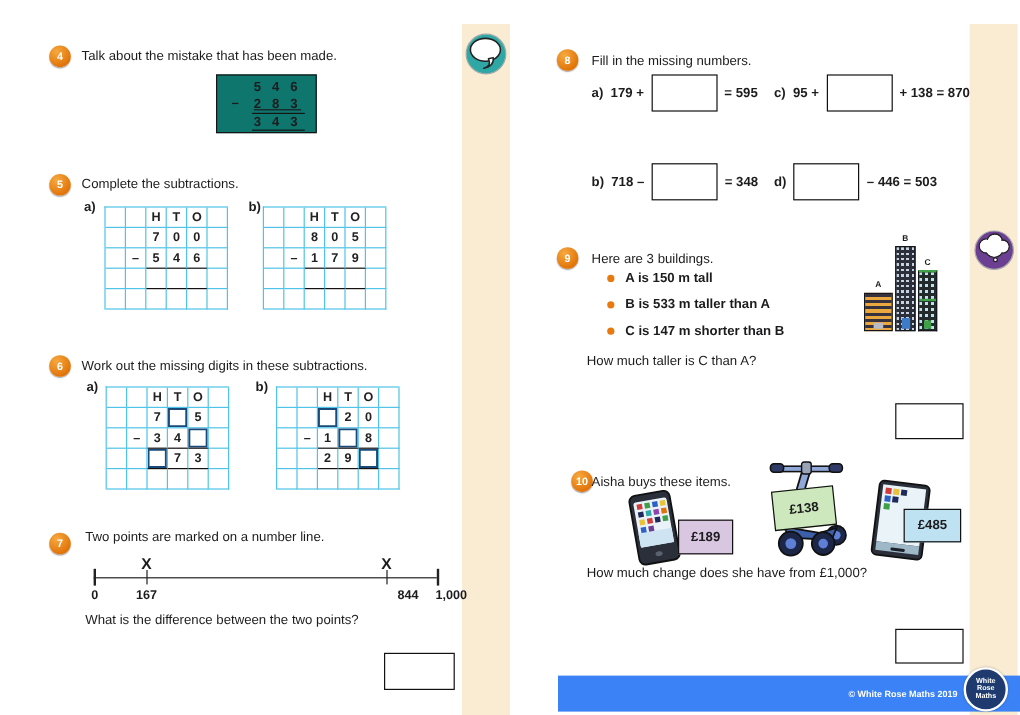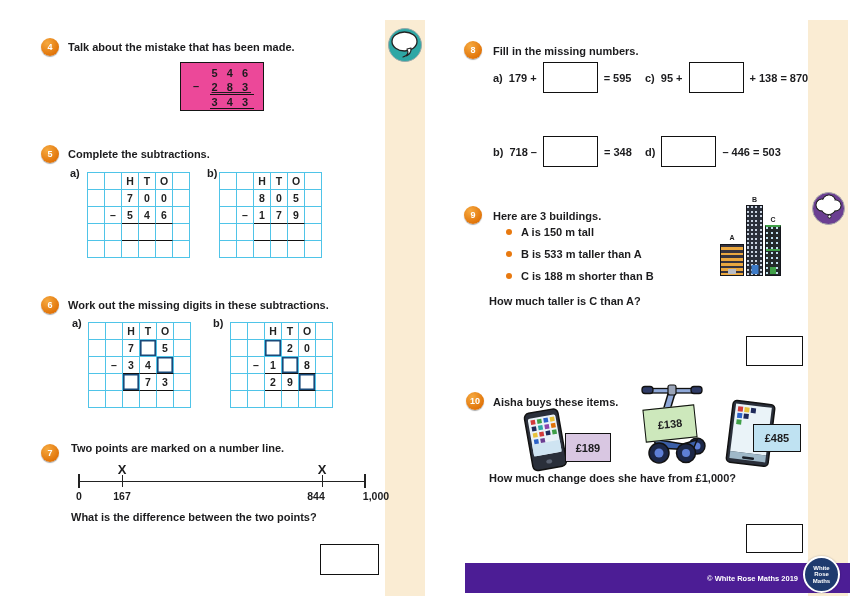--- a/index.html
+++ b/index.html
@@ -6,32 +6,32 @@
   body{width:850px;height:596px;position:relative;background:#ffffff;
        font-family:"Liberation Sans","DejaVu Sans",sans-serif;color:#1c1c1e;overflow:hidden;}
   .abs{position:absolute;}
   
   .strip{position:absolute;top:20px;bottom:0;width:40px;background:#FAECD3;}
   
   .badge{position:absolute;width:18px;height:18px;border-radius:50%;
          background:radial-gradient(circle at 35% 28%,#F6A93F,#E07207 75%);
          color:#fff;font-size:9px;font-weight:bold;display:flex;align-items:center;justify-content:center;
          box-shadow:0 1px 1px rgba(0,0,0,.35);}
-  .prompt{position:absolute;font-size:11px;font-weight:bold;white-space:nowrap;}
+  .prompt{position:absolute;font-size:11px;font-weight:normal;white-space:nowrap;}
   .sublabel{position:absolute;font-size:11px;font-weight:bold;}
   
   .grid-host{position:absolute;display:grid;grid-template-columns:repeat(6,17px);grid-auto-rows:17px;
              border-top:1.2px solid #4FC4E8;border-left:1.2px solid #4FC4E8;background:#fff;}
   .gcell{border-right:1.2px solid #4FC4E8;border-bottom:1.2px solid #4FC4E8;
          display:flex;align-items:center;justify-content:center;
          font-size:10.5px;font-weight:bold;color:#222;box-sizing:border-box;}
   .gcell.ansline{border-bottom:1.8px solid #111;}
   .gcell.boxed{box-shadow:inset 0 0 0 1.6px #1A4A7A;}
   
-  .ybox{position:absolute;left:180px;top:62px;width:84px;height:49px;background:#ec4899;
+  .ybox{position:absolute;left:180px;top:62px;width:84px;height:49px;background:#0f766e;
         border:1.6px solid #151515;box-sizing:border-box;}
   .yrow{position:absolute;right:12px;font-size:11px;font-weight:bold;letter-spacing:3px;line-height:14px;}
   .yline{position:absolute;right:9px;width:44px;border-bottom:1.5px solid #151515;}
   
   .ansbox{position:absolute;border:1.7px solid #111;background:#fff;box-sizing:border-box;}
   
   .q8row{position:absolute;display:flex;align-items:center;gap:6px;height:33px;font-size:11px;font-weight:bold;white-space:nowrap;}
   .q8box{width:55px;height:31px;border:1.7px solid #111;background:#fff;box-sizing:border-box;flex:0 0 auto;}
   
   .bullet-row{position:absolute;display:flex;align-items:center;gap:9px;height:14px;}
@@ -46,21 +46,21 @@
   .nl-lab{position:absolute;top:26px;transform:translateX(-50%);font-size:10.5px;font-weight:bold;}
   
   #buildings{position:absolute;left:712px;top:196px;width:72px;height:84px;}
   .bldg{position:absolute;border:1.3px solid #14161c;box-sizing:border-box;}
   .bldg-label{position:absolute;font-size:7px;font-weight:bold;text-align:center;}
   .door{position:absolute;bottom:1px;left:50%;transform:translateX(-50%);}
   
   .tag{position:absolute;border:1.6px solid #111;display:flex;align-items:center;justify-content:center;
        font-size:11px;font-weight:bold;box-sizing:border-box;z-index:5;}
   
-  #footer{position:absolute;left:465px;top:563px;width:385px;height:30px;background:#4c1d95;}
+  #footer{position:absolute;left:465px;top:563px;width:385px;height:30px;background:#3b82f6;}
   #copyright{position:absolute;right:52px;top:50%;transform:translateY(-50%);
              color:#fff;font-size:7.5px;font-weight:bold;white-space:nowrap;}
   #logo{position:absolute;left:803px;top:556px;width:37px;height:37px;border-radius:50%;
         background:#1E3A6E;border:2px solid #fff;box-sizing:border-box;z-index:6;
         display:flex;flex-direction:column;align-items:center;justify-content:center;
         color:#fff;font-size:6px;line-height:6.5px;font-weight:bold;box-shadow:0 0 2px rgba(0,0,0,.3);}
 </style>
 </head>
 <body>
 
@@ -244,21 +244,21 @@
 <div id="nline">
   <div class="nl-line"></div>
   <div class="nl-tick" style="left:6px;"></div>
   <div class="nl-tick" style="left:292px;"></div>
   <div class="nl-xtick" style="left:50px;"></div>
   <div class="nl-xtick" style="left:250px;"></div>
   <div class="nl-x" style="left:50px;">X</div>
   <div class="nl-x" style="left:250px;">X</div>
   <div class="nl-lab" style="left:7px;">0</div>
   <div class="nl-lab" style="left:50px;">167</div>
-  <div class="nl-lab" style="left:244px;">844</div>
+  <div class="nl-lab" style="left:268px;">844</div>
   <div class="nl-lab" style="left:292px;margin-left:12px;">1,000</div>
 </div>
 <div class="prompt" style="left:71px;top:511px;">What is the difference between the two points?</div>
 <div class="ansbox" style="left:320px;top:544px;width:59px;height:31px;"></div>
 
 <div class="badge" style="left:464px;top:41px;">8</div>
 <div class="prompt" style="left:493px;top:45px;">Fill in the missing numbers.</div>
 
 <div class="q8row" style="left:493px;top:61px;">
   <span>a)</span>
@@ -289,21 +289,21 @@
 <div class="bullet-row" style="left:506px;top:225px;">
   <span class="dot"></span>
   <span class="bullet-text">A is 150 m tall</span>
 </div>
 <div class="bullet-row" style="left:506px;top:247px;">
   <span class="dot"></span>
   <span class="bullet-text">B is 533 m taller than A</span>
 </div>
 <div class="bullet-row" style="left:506px;top:269px;">
   <span class="dot"></span>
-  <span class="bullet-text">C is 188 m shorter than B</span>
+  <span class="bullet-text">C is 147 m shorter than B</span>
 </div>
 
 <div id="buildings">
   <div class="bldg-label" style="left:34px;top:0;width:17px;">B</div>
   <div class="bldg-label" style="left:8px;top:38px;width:24px;">A</div>
   <div class="bldg-label" style="left:53px;top:20px;width:16px;">C</div>
   <div class="bldg" style="left:34px;top:9px;width:17px;height:71px;background-color:#2A2F3A;
        background-image:repeating-linear-gradient(to bottom,transparent 0 2px,#2A2F3A 2px 4.5px),repeating-linear-gradient(to right,#C8D2E0 0 2px,#2A2F3A 2px 4.2px);">
     <div class="door" style="width:7px;height:9px;background:#3D7BC8;"></div>
   </div>
@@ -314,21 +314,21 @@
   <div class="bldg" style="left:53px;top:29px;width:16px;height:51px;background-color:#232A2A;border-top:2.5px solid #3FA047;
        background-image:repeating-linear-gradient(to bottom,transparent 0 2.2px,#232A2A 2.2px 5px),repeating-linear-gradient(to right,#BFE0EE 0 2.4px,#232A2A 2.4px 4.8px);">
     <div class="abs" style="left:0;right:0;top:22px;height:2px;background:#3FA047;"></div>
     <div class="door" style="width:6px;height:7px;background:#3FA047;"></div>
   </div>
 </div>
 
 <div class="prompt" style="left:489px;top:295px;">How much taller is C than A?</div>
 <div class="ansbox" style="left:746px;top:336px;width:57px;height:30px;"></div>
 
-<div class="badge" style="left:466px;top:392px;">10</div>
+<div class="badge" style="left:476px;top:392px;">10</div>
 <div class="prompt" style="left:493px;top:396px;">Aisha buys these items.</div>
 
 <div class="abs" style="left:527px;top:409px;width:40px;height:62px;transform:rotate(-10deg);">
   <svg width="40" height="62" viewBox="0 0 40 62">
     <rect x="1.5" y="1.5" width="34" height="58" rx="5" fill="#2A2F3A" stroke="#111" stroke-width="1.5"></rect>
     <rect x="4.5" y="7" width="28" height="38" rx="2" fill="#EAF2F8"></rect>
     <rect x="4.5" y="33" width="28" height="12" fill="#CFE4F2"></rect>
     <rect x="7" y="9" width="4.5" height="4.5" fill="#D23B3B"></rect>
       <rect x="13.5" y="9" width="4.5" height="4.5" fill="#3FA047"></rect>
     <rect x="20" y="9" width="4.5" height="4.5" fill="#2B62C8"></rect>

